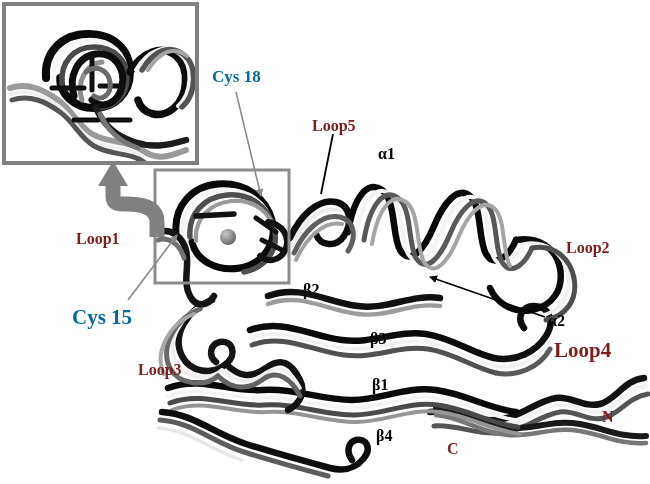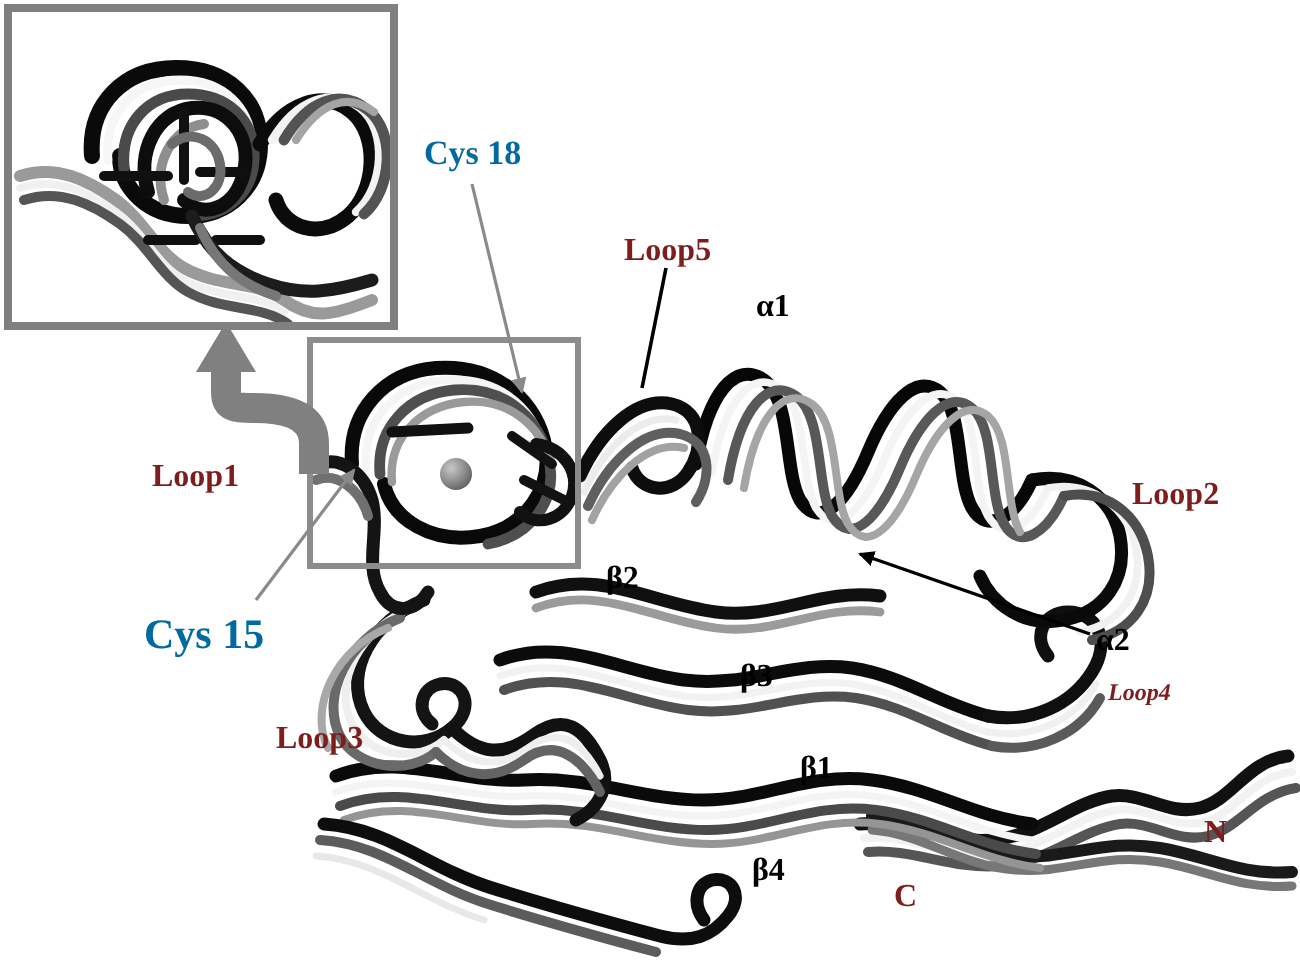--- a/index.html
+++ b/index.html
@@ -233,24 +233,24 @@
       <line x1="545" y1="317" x2="430" y2="277" stroke="#000000" stroke-width="1.6" marker-end="url(#arwBlack)"></line>
     </g>
   </svg>
 
   <div id="labels">
       <div class="lbl lbl-gray" style="left: 212px; top: 68px; font-size: 17px;">Cys 18</div>
       <div class="lbl lbl-gray" style="left: 72px; top: 307px; font-size: 21px;">Cys 15</div>
       <div class="lbl lbl-black" style="left: 76px; top: 231px; font-size: 16px;">Loop1</div>
       <div class="lbl lbl-black" style="left: 566px; top: 240px; font-size: 16px;">Loop2</div>
       <div class="lbl lbl-black" style="left: 138px; top: 362px; font-size: 16px; text-align: right;">Loop3</div>
-      <div class="lbl lbl-black" style="left: 554px; top: 340px; font-size: 12px; font-style: italic;">Loop4</div>
+      <div class="lbl lbl-black" style="left: 554px; top: 340px; font-size: 21px;">Loop4</div>
       <div class="lbl lbl-black" style="left: 312px; top: 118px; font-size: 16px;">Loop5</div>
       <div class="lbl lbl-greek" style="left: 378px; top: 146px; font-size: 16px;">α1</div>
       <div class="lbl lbl-greek" style="left: 548px; top: 313px; font-size: 16px;">α2</div>
-      <div class="lbl lbl-greek" style="left: 400px; top: 377px; font-size: 16px;">β1</div>
+      <div class="lbl lbl-greek" style="left: 372px; top: 377px; font-size: 16px;">β1</div>
       <div class="lbl lbl-greek" style="left: 303px; top: 282px; font-size: 16px;">β2</div>
       <div class="lbl lbl-greek" style="left: 370px; top: 331px; font-size: 16px;">β3</div>
       <div class="lbl lbl-greek" style="left: 376px; top: 428px; font-size: 16px;">β4</div>
       <div class="lbl lbl-black" style="left: 602px; top: 409px; font-size: 16px;">N</div>
       <div class="lbl lbl-black" style="left: 447px; top: 441px; font-size: 16px;">C</div>
     </div>
 </div>
 
 </body></html>

